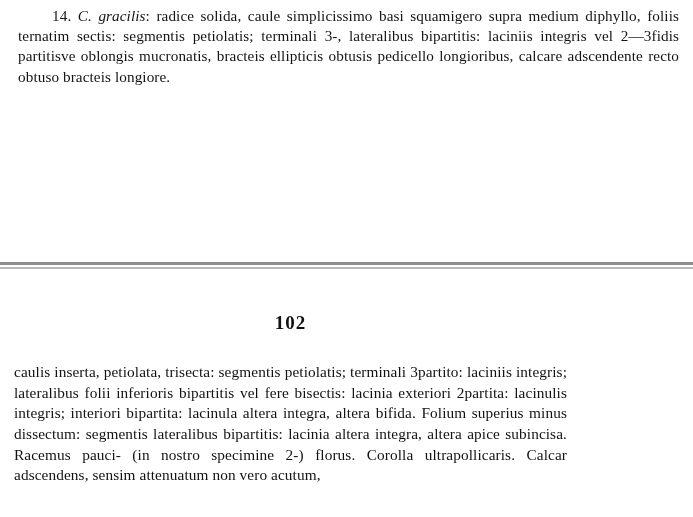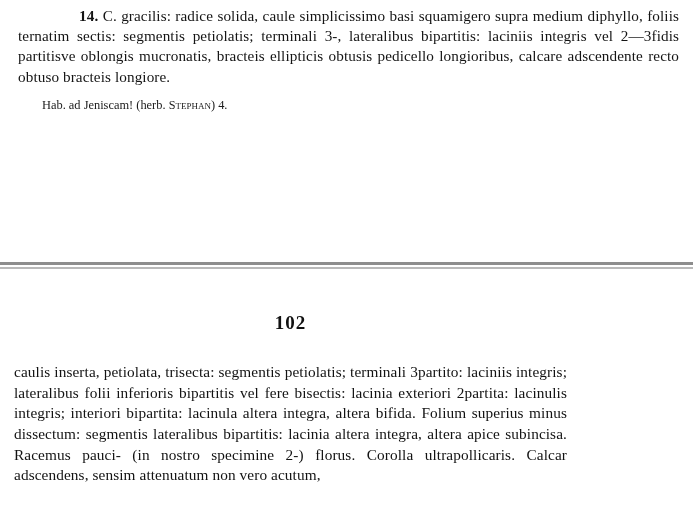--- a/index.html
+++ b/index.html
@@ -38,24 +38,24 @@
     color: #141414;
     margin: 0;
     letter-spacing: .1px;
   }
   .para.indent::before {
     content: "";
     display: inline-block;
     width: 34px;
   }
   .entry-num {
-    font-weight: bold;
-    margin-left: 27px;
+    font-weight: normal;
   }
   .species {
+    font-style: italic;
   }
   .hab {
     font-size: 12.4px;
     line-height: 1.3;
     margin: 10px 0 0 0;
     text-align: left;
     color: #1a1a1a;
   }
   .hab::before {
     content: "";
@@ -132,21 +132,20 @@
   }
 </style>
 </head>
 <body>
 
 <div class="page">
 
   <div class="top-block">
     <p class="para indent"><span class="entry-num">14.</span> <span class="species">C. gracilis</span><span>: radice solida, caule simplicissimo basi squamigero supra medium diphyllo, foliis ternatim sectis: segmentis petiolatis; terminali 3-, lateralibus bipartitis: laciniis integris vel 2—3fidis partitisve oblongis mucronatis, bracteis ellipticis obtusis pedicello longioribus, calcare adscendente recto obtuso bracteis longiore.</span></p>
 
-    <p class="hab"><span>Hab. ad Jeniscam! (herb.</span> <span class="smallcaps">Stephan</span><span>) 4.</span></p>
 
   </div>
 
   <div class="gap"></div>
   <div class="rule-top"></div>
   <div class="rule-bottom"></div>
 
   <div class="bottom-block">
     <div class="folio">102</div>
     <p class="para bottom-text">caulis inserta, petiolata, trisecta: segmentis petiolatis; terminali 3partito: laciniis integris; lateralibus folii inferioris bipartitis vel fere bisectis: lacinia exteriori 2partita: lacinulis integris; interiori bipartita: lacinula altera integra, altera bifida. Folium superius minus dissectum: segmentis lateralibus bipartitis: lacinia altera integra, altera apice subincisa. Racemus pauci- (in nostro specimine 2-) florus. Corolla ultrapollicaris. Calcar adscendens, sensim attenuatum non vero acutum,</p>

